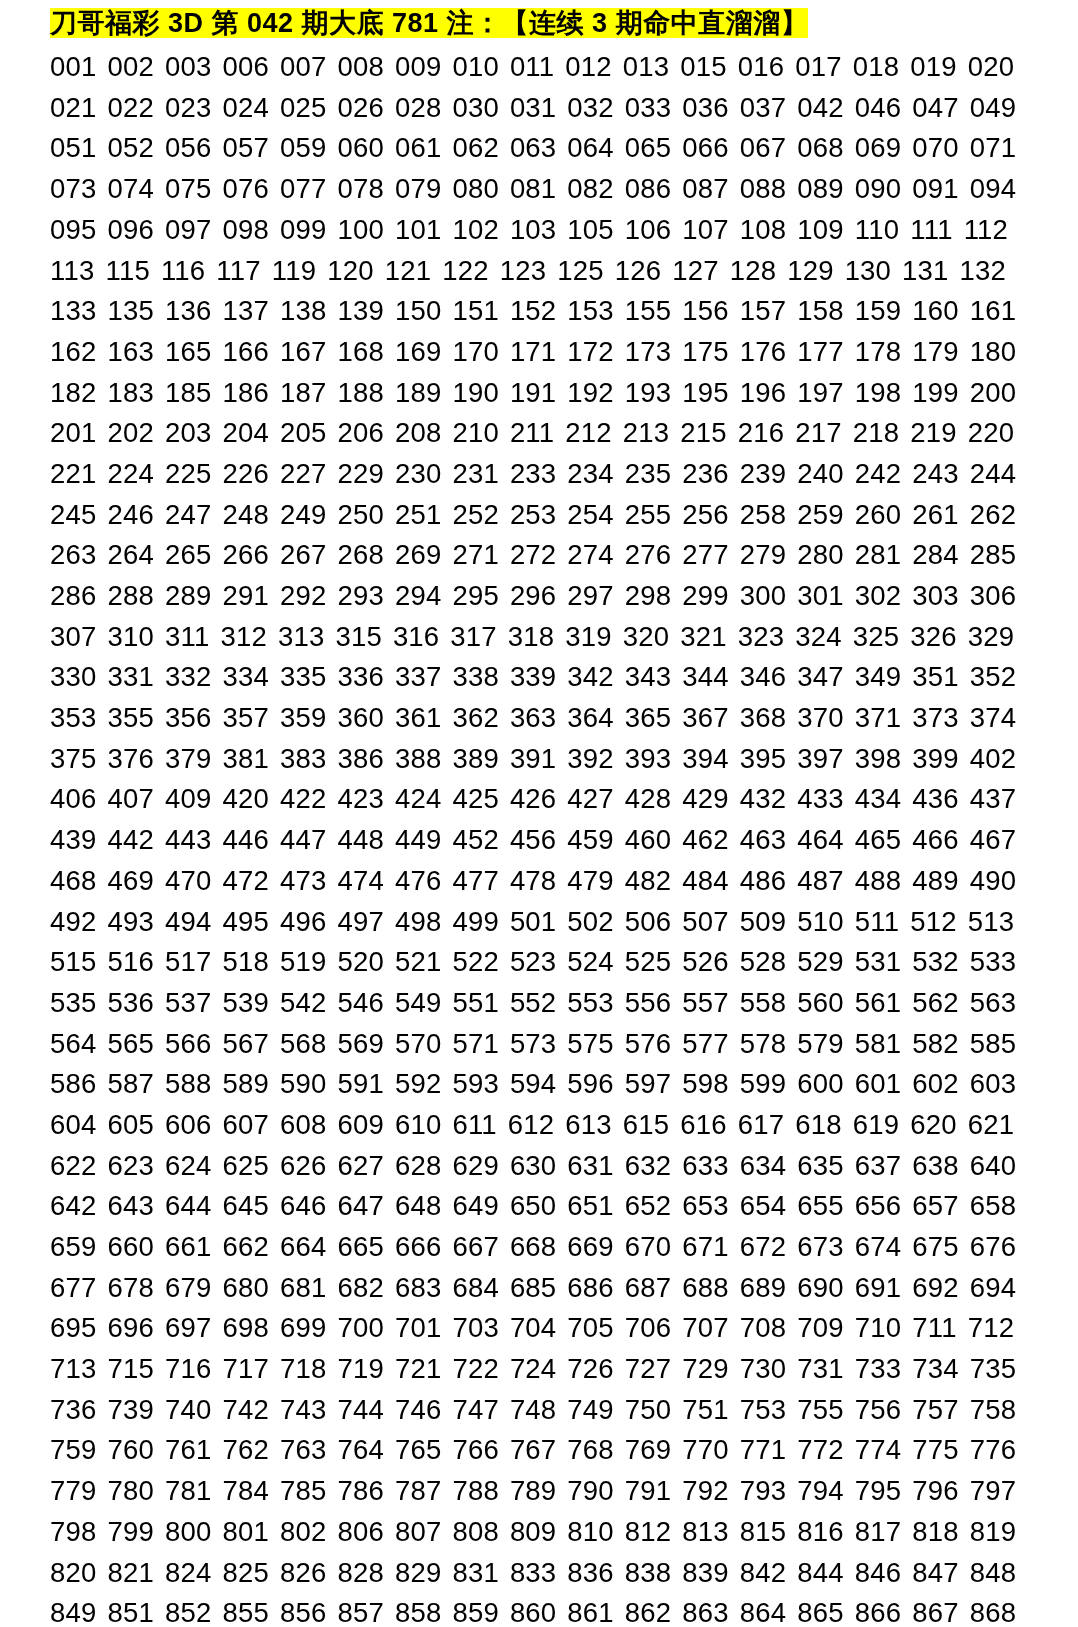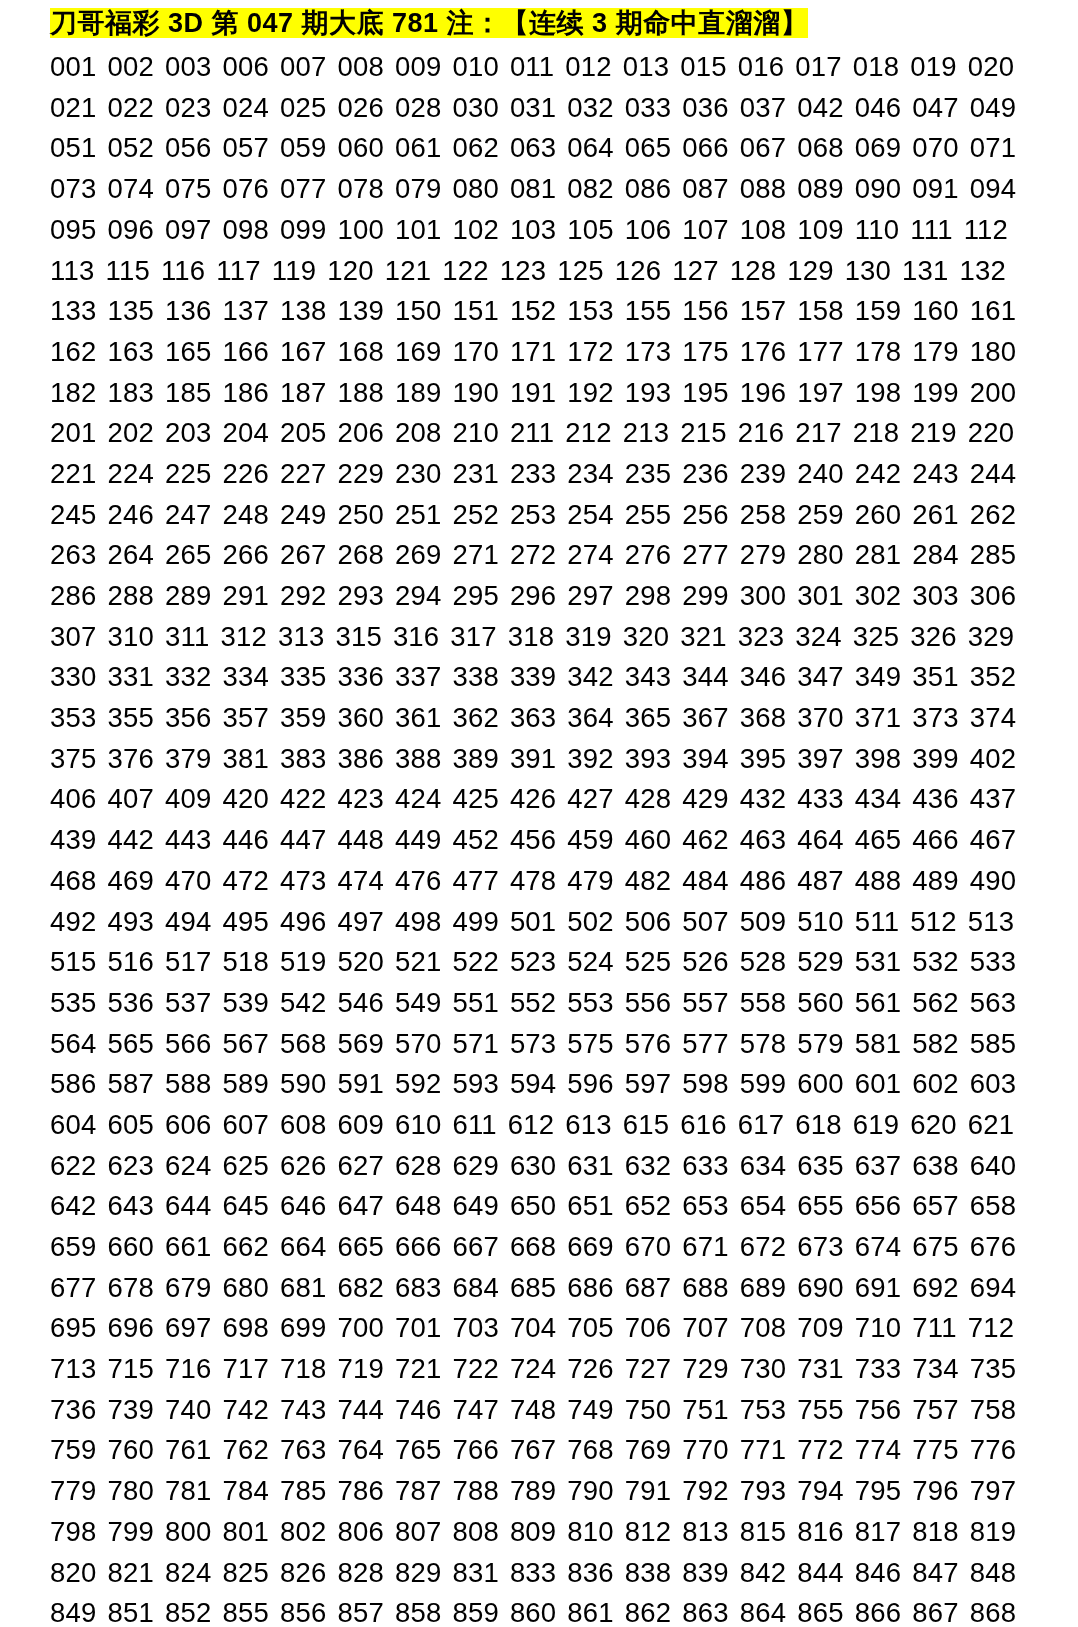--- a/index.html
+++ b/index.html
@@ -42,18 +42,18 @@
     display: inline-block;
     margin-right: 11px;
   }
 </style>
 </head>
 <body>
 
 <div class="page">
 
   <div class="header-line">
-    <span class="header-text">刀哥福彩 3D 第 047 期大底 781 注：【连续 3 期命中直溜溜】</span>
+    <span class="header-text">刀哥福彩 3D 第 042 期大底 781 注：【连续 3 期命中直溜溜】</span>
   </div>
 
   <div class="numbers-block"><span class="num">001</span><span class="num">002</span><span class="num">003</span><span class="num">006</span><span class="num">007</span><span class="num">008</span><span class="num">009</span><span class="num">010</span><span class="num">011</span><span class="num">012</span><span class="num">013</span><span class="num">015</span><span class="num">016</span><span class="num">017</span><span class="num">018</span><span class="num">019</span><span class="num">020</span><span class="num">021</span><span class="num">022</span><span class="num">023</span><span class="num">024</span><span class="num">025</span><span class="num">026</span><span class="num">028</span><span class="num">030</span><span class="num">031</span><span class="num">032</span><span class="num">033</span><span class="num">036</span><span class="num">037</span><span class="num">042</span><span class="num">046</span><span class="num">047</span><span class="num">049</span><span class="num">051</span><span class="num">052</span><span class="num">056</span><span class="num">057</span><span class="num">059</span><span class="num">060</span><span class="num">061</span><span class="num">062</span><span class="num">063</span><span class="num">064</span><span class="num">065</span><span class="num">066</span><span class="num">067</span><span class="num">068</span><span class="num">069</span><span class="num">070</span><span class="num">071</span><span class="num">073</span><span class="num">074</span><span class="num">075</span><span class="num">076</span><span class="num">077</span><span class="num">078</span><span class="num">079</span><span class="num">080</span><span class="num">081</span><span class="num">082</span><span class="num">086</span><span class="num">087</span><span class="num">088</span><span class="num">089</span><span class="num">090</span><span class="num">091</span><span class="num">094</span><span class="num">095</span><span class="num">096</span><span class="num">097</span><span class="num">098</span><span class="num">099</span><span class="num">100</span><span class="num">101</span><span class="num">102</span><span class="num">103</span><span class="num">105</span><span class="num">106</span><span class="num">107</span><span class="num">108</span><span class="num">109</span><span class="num">110</span><span class="num">111</span><span class="num">112</span><span class="num">113</span><span class="num">115</span><span class="num">116</span><span class="num">117</span><span class="num">119</span><span class="num">120</span><span class="num">121</span><span class="num">122</span><span class="num">123</span><span class="num">125</span><span class="num">126</span><span class="num">127</span><span class="num">128</span><span class="num">129</span><span class="num">130</span><span class="num">131</span><span class="num">132</span><span class="num">133</span><span class="num">135</span><span class="num">136</span><span class="num">137</span><span class="num">138</span><span class="num">139</span><span class="num">150</span><span class="num">151</span><span class="num">152</span><span class="num">153</span><span class="num">155</span><span class="num">156</span><span class="num">157</span><span class="num">158</span><span class="num">159</span><span class="num">160</span><span class="num">161</span><span class="num">162</span><span class="num">163</span><span class="num">165</span><span class="num">166</span><span class="num">167</span><span class="num">168</span><span class="num">169</span><span class="num">170</span><span class="num">171</span><span class="num">172</span><span class="num">173</span><span class="num">175</span><span class="num">176</span><span class="num">177</span><span class="num">178</span><span class="num">179</span><span class="num">180</span><span class="num">182</span><span class="num">183</span><span class="num">185</span><span class="num">186</span><span class="num">187</span><span class="num">188</span><span class="num">189</span><span class="num">190</span><span class="num">191</span><span class="num">192</span><span class="num">193</span><span class="num">195</span><span class="num">196</span><span class="num">197</span><span class="num">198</span><span class="num">199</span><span class="num">200</span><span class="num">201</span><span class="num">202</span><span class="num">203</span><span class="num">204</span><span class="num">205</span><span class="num">206</span><span class="num">208</span><span class="num">210</span><span class="num">211</span><span class="num">212</span><span class="num">213</span><span class="num">215</span><span class="num">216</span><span class="num">217</span><span class="num">218</span><span class="num">219</span><span class="num">220</span><span class="num">221</span><span class="num">224</span><span class="num">225</span><span class="num">226</span><span class="num">227</span><span class="num">229</span><span class="num">230</span><span class="num">231</span><span class="num">233</span><span class="num">234</span><span class="num">235</span><span class="num">236</span><span class="num">239</span><span class="num">240</span><span class="num">242</span><span class="num">243</span><span class="num">244</span><span class="num">245</span><span class="num">246</span><span class="num">247</span><span class="num">248</span><span class="num">249</span><span class="num">250</span><span class="num">251</span><span class="num">252</span><span class="num">253</span><span class="num">254</span><span class="num">255</span><span class="num">256</span><span class="num">258</span><span class="num">259</span><span class="num">260</span><span class="num">261</span><span class="num">262</span><span class="num">263</span><span class="num">264</span><span class="num">265</span><span class="num">266</span><span class="num">267</span><span class="num">268</span><span class="num">269</span><span class="num">271</span><span class="num">272</span><span class="num">274</span><span class="num">276</span><span class="num">277</span><span class="num">279</span><span class="num">280</span><span class="num">281</span><span class="num">284</span><span class="num">285</span><span class="num">286</span><span class="num">288</span><span class="num">289</span><span class="num">291</span><span class="num">292</span><span class="num">293</span><span class="num">294</span><span class="num">295</span><span class="num">296</span><span class="num">297</span><span class="num">298</span><span class="num">299</span><span class="num">300</span><span class="num">301</span><span class="num">302</span><span class="num">303</span><span class="num">306</span><span class="num">307</span><span class="num">310</span><span class="num">311</span><span class="num">312</span><span class="num">313</span><span class="num">315</span><span class="num">316</span><span class="num">317</span><span class="num">318</span><span class="num">319</span><span class="num">320</span><span class="num">321</span><span class="num">323</span><span class="num">324</span><span class="num">325</span><span class="num">326</span><span class="num">329</span><span class="num">330</span><span class="num">331</span><span class="num">332</span><span class="num">334</span><span class="num">335</span><span class="num">336</span><span class="num">337</span><span class="num">338</span><span class="num">339</span><span class="num">342</span><span class="num">343</span><span class="num">344</span><span class="num">346</span><span class="num">347</span><span class="num">349</span><span class="num">351</span><span class="num">352</span><span class="num">353</span><span class="num">355</span><span class="num">356</span><span class="num">357</span><span class="num">359</span><span class="num">360</span><span class="num">361</span><span class="num">362</span><span class="num">363</span><span class="num">364</span><span class="num">365</span><span class="num">367</span><span class="num">368</span><span class="num">370</span><span class="num">371</span><span class="num">373</span><span class="num">374</span><span class="num">375</span><span class="num">376</span><span class="num">379</span><span class="num">381</span><span class="num">383</span><span class="num">386</span><span class="num">388</span><span class="num">389</span><span class="num">391</span><span class="num">392</span><span class="num">393</span><span class="num">394</span><span class="num">395</span><span class="num">397</span><span class="num">398</span><span class="num">399</span><span class="num">402</span><span class="num">406</span><span class="num">407</span><span class="num">409</span><span class="num">420</span><span class="num">422</span><span class="num">423</span><span class="num">424</span><span class="num">425</span><span class="num">426</span><span class="num">427</span><span class="num">428</span><span class="num">429</span><span class="num">432</span><span class="num">433</span><span class="num">434</span><span class="num">436</span><span class="num">437</span><span class="num">439</span><span class="num">442</span><span class="num">443</span><span class="num">446</span><span class="num">447</span><span class="num">448</span><span class="num">449</span><span class="num">452</span><span class="num">456</span><span class="num">459</span><span class="num">460</span><span class="num">462</span><span class="num">463</span><span class="num">464</span><span class="num">465</span><span class="num">466</span><span class="num">467</span><span class="num">468</span><span class="num">469</span><span class="num">470</span><span class="num">472</span><span class="num">473</span><span class="num">474</span><span class="num">476</span><span class="num">477</span><span class="num">478</span><span class="num">479</span><span class="num">482</span><span class="num">484</span><span class="num">486</span><span class="num">487</span><span class="num">488</span><span class="num">489</span><span class="num">490</span><span class="num">492</span><span class="num">493</span><span class="num">494</span><span class="num">495</span><span class="num">496</span><span class="num">497</span><span class="num">498</span><span class="num">499</span><span class="num">501</span><span class="num">502</span><span class="num">506</span><span class="num">507</span><span class="num">509</span><span class="num">510</span><span class="num">511</span><span class="num">512</span><span class="num">513</span><span class="num">515</span><span class="num">516</span><span class="num">517</span><span class="num">518</span><span class="num">519</span><span class="num">520</span><span class="num">521</span><span class="num">522</span><span class="num">523</span><span class="num">524</span><span class="num">525</span><span class="num">526</span><span class="num">528</span><span class="num">529</span><span class="num">531</span><span class="num">532</span><span class="num">533</span><span class="num">535</span><span class="num">536</span><span class="num">537</span><span class="num">539</span><span class="num">542</span><span class="num">546</span><span class="num">549</span><span class="num">551</span><span class="num">552</span><span class="num">553</span><span class="num">556</span><span class="num">557</span><span class="num">558</span><span class="num">560</span><span class="num">561</span><span class="num">562</span><span class="num">563</span><span class="num">564</span><span class="num">565</span><span class="num">566</span><span class="num">567</span><span class="num">568</span><span class="num">569</span><span class="num">570</span><span class="num">571</span><span class="num">573</span><span class="num">575</span><span class="num">576</span><span class="num">577</span><span class="num">578</span><span class="num">579</span><span class="num">581</span><span class="num">582</span><span class="num">585</span><span class="num">586</span><span class="num">587</span><span class="num">588</span><span class="num">589</span><span class="num">590</span><span class="num">591</span><span class="num">592</span><span class="num">593</span><span class="num">594</span><span class="num">596</span><span class="num">597</span><span class="num">598</span><span class="num">599</span><span class="num">600</span><span class="num">601</span><span class="num">602</span><span class="num">603</span><span class="num">604</span><span class="num">605</span><span class="num">606</span><span class="num">607</span><span class="num">608</span><span class="num">609</span><span class="num">610</span><span class="num">611</span><span class="num">612</span><span class="num">613</span><span class="num">615</span><span class="num">616</span><span class="num">617</span><span class="num">618</span><span class="num">619</span><span class="num">620</span><span class="num">621</span><span class="num">622</span><span class="num">623</span><span class="num">624</span><span class="num">625</span><span class="num">626</span><span class="num">627</span><span class="num">628</span><span class="num">629</span><span class="num">630</span><span class="num">631</span><span class="num">632</span><span class="num">633</span><span class="num">634</span><span class="num">635</span><span class="num">637</span><span class="num">638</span><span class="num">640</span><span class="num">642</span><span class="num">643</span><span class="num">644</span><span class="num">645</span><span class="num">646</span><span class="num">647</span><span class="num">648</span><span class="num">649</span><span class="num">650</span><span class="num">651</span><span class="num">652</span><span class="num">653</span><span class="num">654</span><span class="num">655</span><span class="num">656</span><span class="num">657</span><span class="num">658</span><span class="num">659</span><span class="num">660</span><span class="num">661</span><span class="num">662</span><span class="num">664</span><span class="num">665</span><span class="num">666</span><span class="num">667</span><span class="num">668</span><span class="num">669</span><span class="num">670</span><span class="num">671</span><span class="num">672</span><span class="num">673</span><span class="num">674</span><span class="num">675</span><span class="num">676</span><span class="num">677</span><span class="num">678</span><span class="num">679</span><span class="num">680</span><span class="num">681</span><span class="num">682</span><span class="num">683</span><span class="num">684</span><span class="num">685</span><span class="num">686</span><span class="num">687</span><span class="num">688</span><span class="num">689</span><span class="num">690</span><span class="num">691</span><span class="num">692</span><span class="num">694</span><span class="num">695</span><span class="num">696</span><span class="num">697</span><span class="num">698</span><span class="num">699</span><span class="num">700</span><span class="num">701</span><span class="num">703</span><span class="num">704</span><span class="num">705</span><span class="num">706</span><span class="num">707</span><span class="num">708</span><span class="num">709</span><span class="num">710</span><span class="num">711</span><span class="num">712</span><span class="num">713</span><span class="num">715</span><span class="num">716</span><span class="num">717</span><span class="num">718</span><span class="num">719</span><span class="num">721</span><span class="num">722</span><span class="num">724</span><span class="num">726</span><span class="num">727</span><span class="num">729</span><span class="num">730</span><span class="num">731</span><span class="num">733</span><span class="num">734</span><span class="num">735</span><span class="num">736</span><span class="num">739</span><span class="num">740</span><span class="num">742</span><span class="num">743</span><span class="num">744</span><span class="num">746</span><span class="num">747</span><span class="num">748</span><span class="num">749</span><span class="num">750</span><span class="num">751</span><span class="num">753</span><span class="num">755</span><span class="num">756</span><span class="num">757</span><span class="num">758</span><span class="num">759</span><span class="num">760</span><span class="num">761</span><span class="num">762</span><span class="num">763</span><span class="num">764</span><span class="num">765</span><span class="num">766</span><span class="num">767</span><span class="num">768</span><span class="num">769</span><span class="num">770</span><span class="num">771</span><span class="num">772</span><span class="num">774</span><span class="num">775</span><span class="num">776</span><span class="num">779</span><span class="num">780</span><span class="num">781</span><span class="num">784</span><span class="num">785</span><span class="num">786</span><span class="num">787</span><span class="num">788</span><span class="num">789</span><span class="num">790</span><span class="num">791</span><span class="num">792</span><span class="num">793</span><span class="num">794</span><span class="num">795</span><span class="num">796</span><span class="num">797</span><span class="num">798</span><span class="num">799</span><span class="num">800</span><span class="num">801</span><span class="num">802</span><span class="num">806</span><span class="num">807</span><span class="num">808</span><span class="num">809</span><span class="num">810</span><span class="num">812</span><span class="num">813</span><span class="num">815</span><span class="num">816</span><span class="num">817</span><span class="num">818</span><span class="num">819</span><span class="num">820</span><span class="num">821</span><span class="num">824</span><span class="num">825</span><span class="num">826</span><span class="num">828</span><span class="num">829</span><span class="num">831</span><span class="num">833</span><span class="num">836</span><span class="num">838</span><span class="num">839</span><span class="num">842</span><span class="num">844</span><span class="num">846</span><span class="num">847</span><span class="num">848</span><span class="num">849</span><span class="num">851</span><span class="num">852</span><span class="num">855</span><span class="num">856</span><span class="num">857</span><span class="num">858</span><span class="num">859</span><span class="num">860</span><span class="num">861</span><span class="num">862</span><span class="num">863</span><span class="num">864</span><span class="num">865</span><span class="num">866</span><span class="num">867</span><span class="num">868</span></div>
 
 </div>
 
 </body></html>

